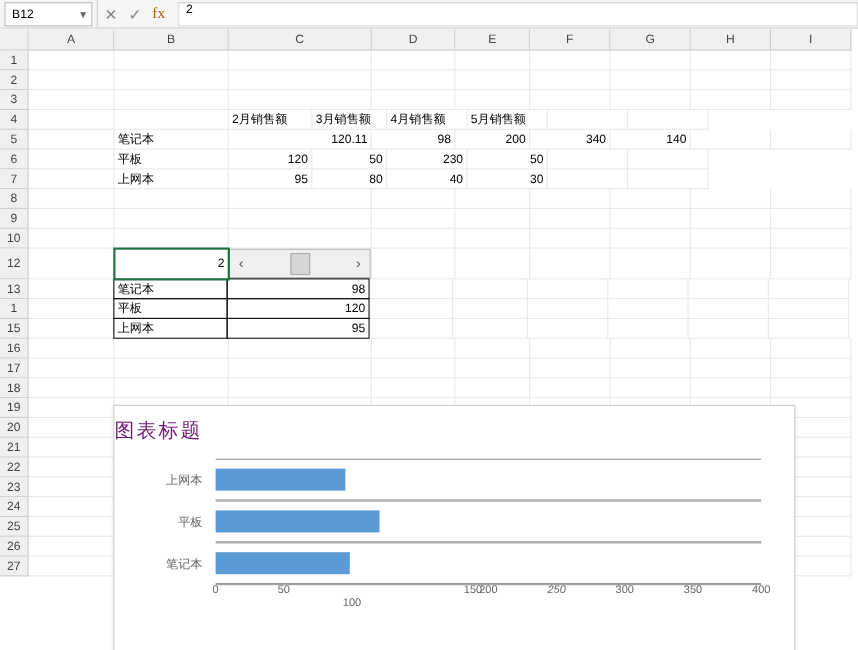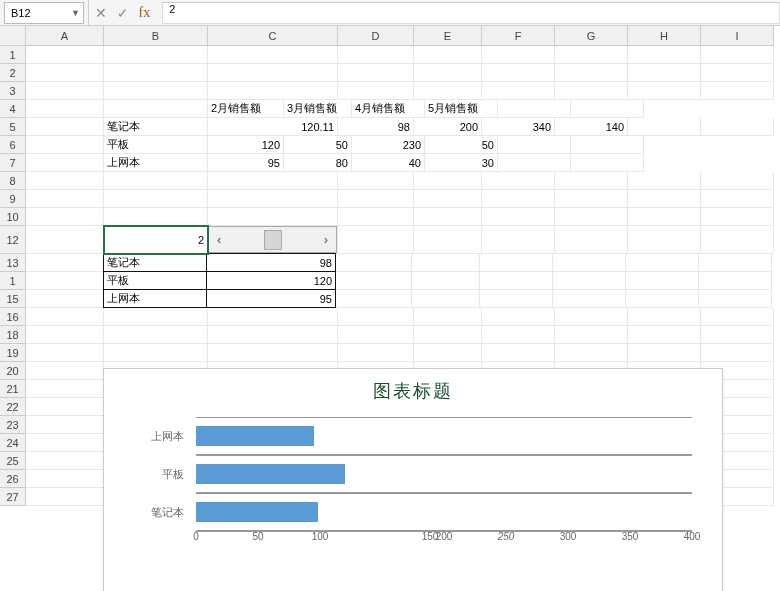--- a/index.html
+++ b/index.html
@@ -32,21 +32,21 @@
   .cD { width: 76px; } .cE { width: 68px; } .cF { width: 73px; }
   .cG { width: 73px; } .cH { width: 73px; } .cI { width: 73px; }
   
   
   .scroll-ctl { display: flex; align-items: center; justify-content: space-between; width: 100%; height: 100%; background: #f0f0f0; border: 1px solid #aaa; position: relative; }
   .scroll-ctl .arrow { padding: 0 8px; color: #555; font-size: 13px; cursor: pointer; }
   .scroll-ctl .thumb { position: absolute; left: 50%; transform: translateX(-50%); width: 18px; height: 20px; background: #d6d6d6; border: 1px solid #aaa; }
   
   
   .chart-container { position: absolute; left: 103px; top: 342px; width: 620px; height: 240px; background: #fff; border: 1px solid #ccc; box-shadow: 0 1px 3px rgba(0,0,0,0.1); }
-  .chart-title { text-align: center; font-size: 18px; color: #14532d; padding: 10px 0 14px; letter-spacing: 2px; }
+  .chart-title { text-align: left; font-size: 18px; color: #701a75; padding: 10px 0 14px; letter-spacing: 2px; }
   .chart-body { padding: 0 30px 0 20px; }
   .bar-row { display: flex; align-items: center; height: 38px; }
   .bar-label { width: 72px; text-align: right; padding-right: 12px; font-size: 11px; color: #666; }
   .bar-track { flex: 1; height: 20px; position: relative; }
   .bar-track::before, .bar-track::after { content: ''; position: absolute; left: 0; right: 0; border-top: 1px solid #999; }
   .bar-track::before { top: -9px; } .bar-track::after { bottom: -9px; }
   .bar-fill { height: 100%; background: #5b9bd5; }
   .axis-row { display: flex; margin-left: 92px; margin-right: 30px; position: relative; height: 20px; }
   .axis-row .tick { position: absolute; font-size: 10px; color: #666; transform: translateX(-50%); }
   .axis-line { position: absolute; left: 92px; right: 30px; top: 0; border-top: 1px solid #999; }
@@ -256,20 +256,32 @@
     <div class="cell cD"></div>
       <div class="cell cE"></div>
       <div class="cell cF"></div>
       <div class="cell cG"></div>
       <div class="cell cH"></div>
       <div class="cell cI"></div>
   </div>
 
   <div class="row">
       <div class="rowh">16</div>
+      <div class="cell cA"></div>
+      <div class="cell cB"></div>
+      <div class="cell cC"></div>
+      <div class="cell cD"></div>
+      <div class="cell cE"></div>
+      <div class="cell cF"></div>
+      <div class="cell cG"></div>
+      <div class="cell cH"></div>
+      <div class="cell cI"></div>
+    </div>
+  <div class="row">
+      <div class="rowh">17</div>
       <div class="cell cA"></div>
       <div class="cell cB"></div>
       <div class="cell cC"></div>
       <div class="cell cD"></div>
       <div class="cell cE"></div>
       <div class="cell cF"></div>
       <div class="cell cG"></div>
       <div class="cell cH"></div>
       <div class="cell cI"></div>
     </div>
@@ -414,21 +426,21 @@
         <div class="bar-track">
             <div class="bar-fill" id="bar2" style="width: 24.5%;"></div>
           </div>
       </div>
       <div style="position:relative; height:0;">
           <div class="axis-line" style="left:72px; right:0;"></div>
         </div>
       <div class="axis-row" id="axis-ticks" style="margin-left:72px; margin-right:0;">
           <span class="tick" style="left: 0%;">0</span>
           <span class="tick" style="left: 12.5%;">50</span>
-          <span class="tick" style="left: 25%;">100</span>
+          <span class="tick" style="left: 25%; margin-top: 12px;">100</span>
           <span class="tick" style="left: 37.5%; margin-left: 48px;">150</span>
           <span class="tick" style="left: 50%;">200</span>
           <span class="tick" style="left: 62.5%; font-style: italic;">250</span>
           <span class="tick" style="left: 75%;">300</span>
           <span class="tick" style="left: 87.5%;">350</span>
           <span class="tick" style="left: 100%; text-align: right;">400</span>
         </div>
     </div>
   </div>
 

